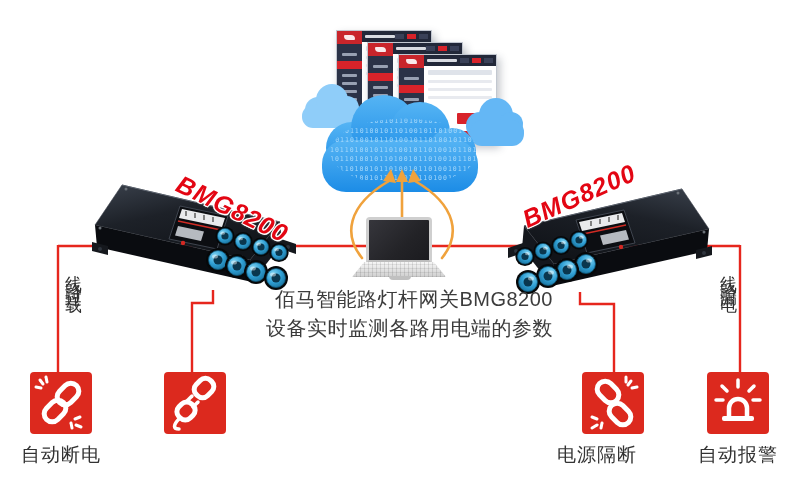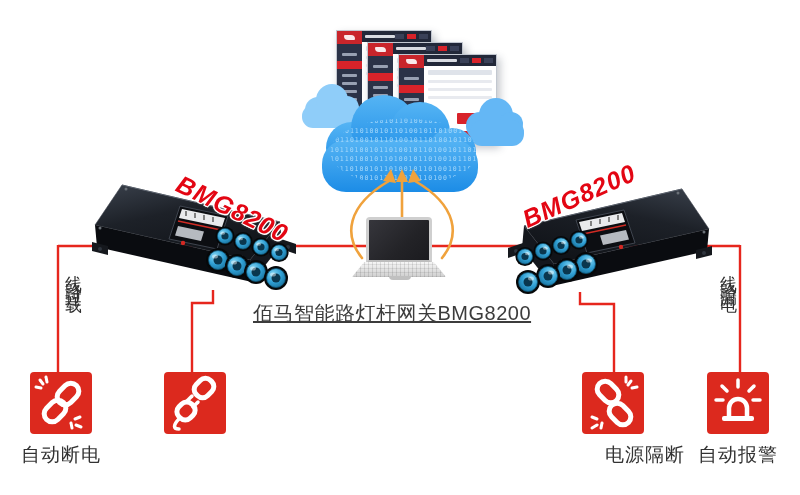--- a/index.html
+++ b/index.html
@@ -57,22 +57,22 @@
   .bmg-left{left:178px;top:168px;transform:rotate(26deg);transform-origin:0 50%;}
   .bmg-right{left:524px;top:206px;transform:rotate(-24deg);transform-origin:0 50%;}
 
   
   .v-label{position:absolute;z-index:6;writing-mode:vertical-rl;text-orientation:upright;
     font-size:17px;letter-spacing:7px;color:#2f2f2f;top:262px;}
   .v-left{left:62px;}
   .v-right{left:717px;}
 
   
-  .caption{position:absolute;left:253px;top:299px;width:300px;z-index:6;text-align:left;
-    font-size:20px;line-height:29px;color:#3c3c3c;font-weight:500;letter-spacing:.5px;text-decoration:underline;}
+  .caption{position:absolute;left:253px;top:285px;width:300px;z-index:6;text-align:right;
+    font-size:20px;line-height:29px;color:#3c3c3c;font-weight:500;letter-spacing:.5px;}
 
   
   .tile{position:absolute;top:372px;width:62px;height:62px;background:#dc291e;border-radius:4px;z-index:5;}
   .tile svg{position:absolute;left:0;top:0;}
   .feat-label{position:absolute;top:442px;width:140px;z-index:6;text-align:center;
     font-size:19px;color:#333333;letter-spacing:1px;}
 </style>
 </head>
 <body>
 
@@ -286,20 +286,21 @@
     <div class="laptop-screen"></div>
     <div class="laptop-base"></div>
     <div class="laptop-notch"></div>
   </div>
 
   <div class="v-label v-left">线路过载</div>
   <div class="v-label v-right">线路漏电</div>
 
   <div class="caption">
     <div>佰马智能路灯杆网关BMG8200</div>
+    <div>设备实时监测各路用电端的参数</div>
   </div>
 
   <div class="tile" style="left:30px">
     <svg width="62" height="62" viewBox="0 0 62 62">
       <g stroke="#ffffff" fill="none" stroke-linecap="round">
         <rect x="30" y="10" width="16" height="24" rx="8" stroke-width="5" transform="rotate(45 38 22)"></rect>
         <rect x="17" y="27" width="16" height="24" rx="8" stroke-width="5" transform="rotate(45 25 39)"></rect>
         <g stroke-width="3">
           <line x1="10" y1="8" x2="13" y2="12"></line>
             <line x1="6" y1="15" x2="11" y2="16"></line>
@@ -348,16 +349,16 @@
             <line x1="47" y1="14" x2="42" y2="19"></line>
           <line x1="9" y1="28" x2="16" y2="28"></line>
             <line x1="53" y1="28" x2="46" y2="28"></line>
         </g>
       </g>
       <rect x="15" y="44" width="32" height="5" rx="2" fill="#ffffff"></rect>
     </svg>
   </div>
 
   <div class="feat-label" style="left:-9px">自动断电</div>
-  <div class="feat-label" style="left:575px">电源隔断</div>
+  <div class="feat-label" style="left:527px">电源隔断</div>
   <div class="feat-label" style="left:668px">自动报警</div>
 
 </div>
 
 </body></html>

